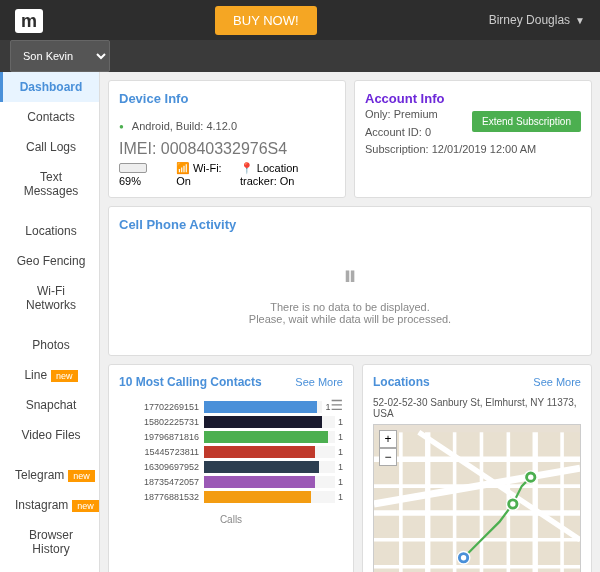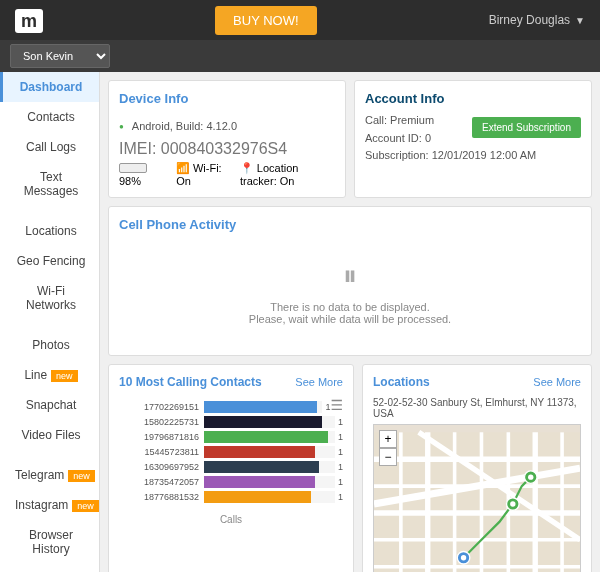--- a/index.html
+++ b/index.html
@@ -7,21 +7,21 @@
 
     
     #header { background: #2d2d2d; height: 40px; display: flex; align-items: center; justify-content: space-between; padding: 0 15px; }
     #header .logo { color: white; font-size: 20px; font-weight: bold; }
     #header .logo span { color: white; font-size: 18px; }
     #buy-now-btn { background: #f5a623; color: white; font-weight: normal; border: none; padding: 7px 18px; cursor: pointer; border-radius: 3px; font-size: 13px; }
     #user-info { color: #ccc; font-size: 12px; display: flex; align-items: center; gap: 5px; cursor: pointer; }
     #user-info .chevron { font-size: 10px; }
 
     
-    #sub-header { background: #3a3a3a; height: 32px; display: flex; align-items: center; padding: 0 10px; }
+    #sub-header { background: #3a3a3a; height: 32px; display: flex; padding: 0 10px; }
     #device-select { background: #555; color: white; border: 1px solid #666; padding: 4px 8px; font-size: 11px; cursor: pointer; border-radius: 2px; min-width: 100px; }
 
     
     #layout { display: flex; height: 500px; }
 
     
     #sidebar { width: 100px; background: white; border-right: 1px solid #ddd; overflow-y: auto; flex-shrink: 0; }
     .sidebar-item { padding: 8px 12px; cursor: pointer; font-size: 12px; color: #444; border-left: 3px solid transparent; position: relative; text-align: center; }
     .sidebar-item.active { background: #e8f4ff; border-left: 3px solid #4a90d9; color: #4a90d9; font-weight: bold; }
     .sidebar-divider { height: 10px; }
@@ -41,21 +41,21 @@
     .device-row { display: flex; align-items: center; gap: 8px; font-size: 11px; color: #555; flex-wrap: wrap; }
     .device-row .os-dot { color: #4CAF50; font-size: 8px; }
     .imei { color: #777; font-size: 16px; }
     .info-items { display: flex; align-items: center; gap: 12px; margin-top: 4px; font-size: 11px; }
     .battery-bar { display: inline-block; width: 28px; height: 10px; background: #eee; border: 1px solid #999; border-radius: 2px; position: relative; margin-right: 2px; }
     .battery-fill { background: #4CAF50; height: 100%; width: 37%; border-radius: 1px; }
     .wifi-icon { color: #4a90d9; }
     .loc-icon { color: #e74c3c; }
 
     
-    .account-title { color: #0c4a6e; font-size: 13px; font-weight: bold; margin-bottom: 6px; }
+    .account-title { color: #6d28d9; font-size: 13px; font-weight: bold; }
     .account-info { font-size: 11px; color: #555; line-height: 1.6; }
     .extend-btn { background: #4CAF50; color: white; border: none; padding: 5px 10px; font-size: 10px; cursor: pointer; border-radius: 2px; margin-top: 5px; float: right; }
 
     
     .activity-title { color: #4a90d9; font-size: 13px; font-weight: bold; margin-bottom: 8px; }
     .activity-content { text-align: center; padding: 20px 0; color: #888; font-size: 11px; }
     .pause-icon { font-size: 28px; color: #aaa; margin-bottom: 8px; }
 
     
     .sync-row { display: flex; align-items: center; gap: 8px; font-size: 12px; flex-wrap: wrap; }
@@ -137,37 +137,37 @@
       <div class="card card-half">
         <div class="device-title">Device Info</div>
         <div class="device-row">
           <span class="os-dot">●</span>
           <span>Android, Build: 4.12.0</span>
           <span class="imei"><span>IMEI:</span> <span>000840332976S4</span></span>
         </div>
         <div class="info-items">
           <span>
             <span class="battery-bar"><span class="battery-fill"></span></span>
-            <span>98%</span>
+            <span>69%</span>
           </span>
           <span>
             <span class="wifi-icon">📶</span>
             <span>Wi-Fi: On</span>
           </span>
           <span>
             <span class="loc-icon">📍</span>
             <span>Location tracker: On</span>
           </span>
         </div>
       </div>
       <div class="card card-half">
         <div class="account-title">Account Info</div>
         <button class="extend-btn">Extend Subscription</button>
         <div class="account-info">
-          <div><span>Call:</span> <span>Premium</span></div>
+          <div><span>Only:</span> <span>Premium</span></div>
           <div><span>Account ID:</span> <span>0</span></div>
           <div><span>Subscription:</span> <span>12/01/2019 12:00 AM</span></div>
         </div>
       </div>
     </div>
 
     <div class="card">
       <div class="activity-title">Cell Phone Activity</div>
       <div class="activity-content">
         <div class="pause-icon">⏸</div>

